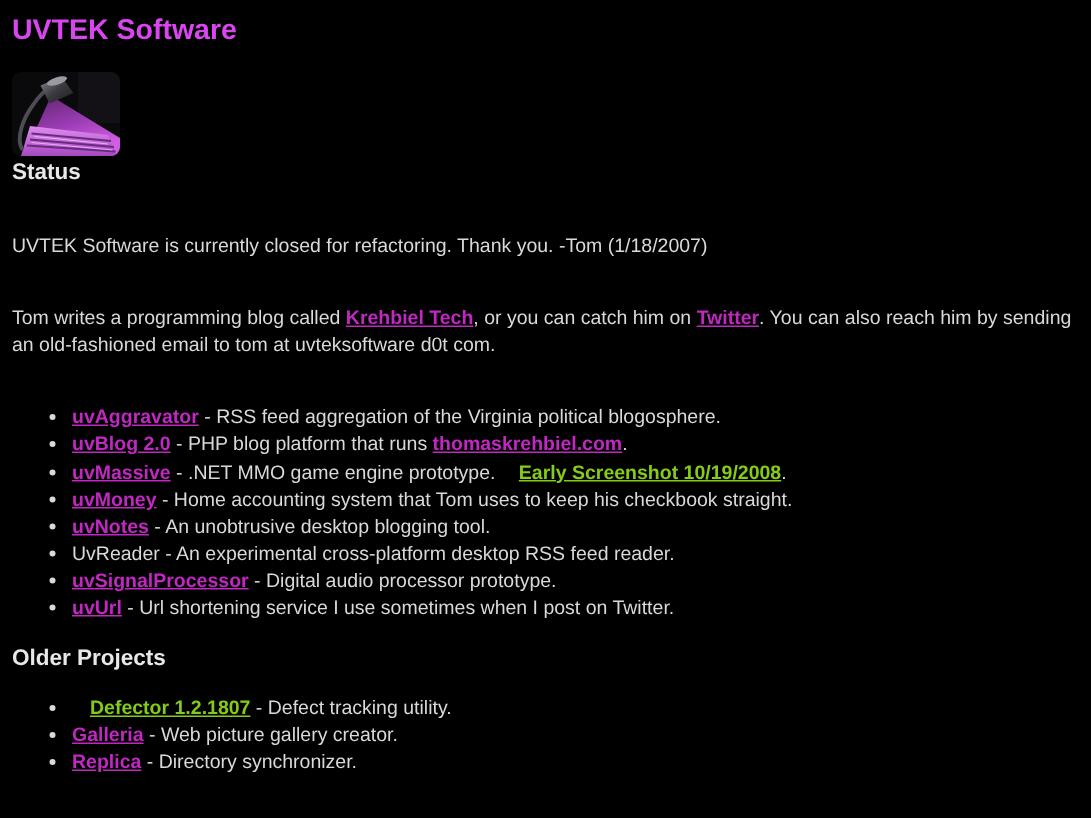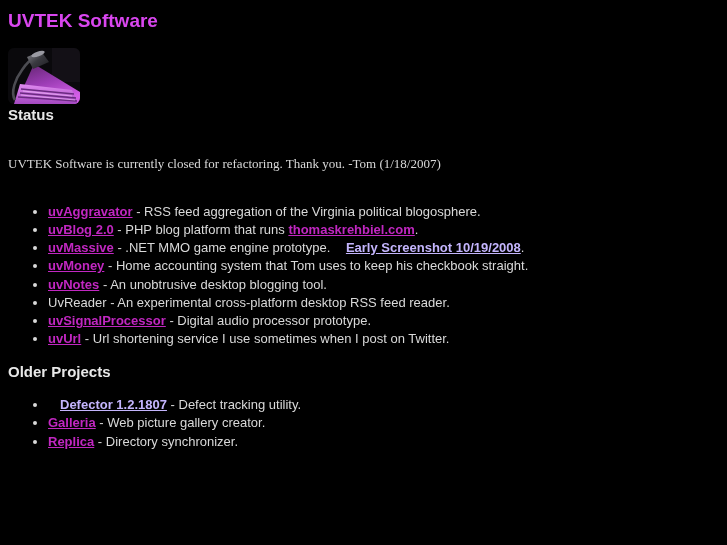--- a/index.html
+++ b/index.html
@@ -27,37 +27,36 @@
   }
   h2 {
     font-size: 15px;
     font-weight: bold;
     color: #e8e8e8;
     margin: 0 0 14px 0;
   }
   p {
     margin: 30px 0;
     max-width: 711px;
-    font-family: Liberation Serif, serif;
   }
   ul {
     margin: 13px 0;
     padding-left: 40px;
   }
   li {
     margin: 0;
   }
   a.lnk {
     color: #c127c1;
     font-weight: bold;
     text-decoration: underline;
     cursor: pointer;
   }
   a.lnk.visited {
-    color: #c4b5fd;
+    color: #84cc16;
     padding-left: 12px;
   }
   .photo {
     width: 72px;
     height: 56px;
     margin: 2px 0 0 0;
     border-radius: 6px;
     overflow: hidden;
     display: block;
     background: #070709;
@@ -104,20 +103,21 @@
       <path d="M7,52 C2,44 8,30 14,22 C18,16 22,12 26,10" fill="none" stroke="#4c4c52" stroke-width="2.6"></path>
       <polygon points="19,9 33,3 41,14 25,21" fill="url(#head)"></polygon>
       <ellipse cx="30" cy="6" rx="7" ry="2.4" fill="#9a9aa2" transform="rotate(-18 30 6)"></ellipse>
     </svg>
   </span>
 
   <h2>Status</h2>
 
   <p>UVTEK Software is currently closed for refactoring. Thank you. -Tom (1/18/2007)</p>
 
+  <p><span>Tom writes a programming blog called </span><a class="lnk">Krehbiel Tech</a><span>, or you can catch him on </span><a class="lnk">Twitter</a><span>. You can also reach him by sending an old-fashioned email to tom at uvteksoftware d0t com.</span></p>
 
 
   <ul>
     <li><a class="lnk">uvAggravator</a><span> - RSS feed aggregation of the Virginia political blogosphere.</span></li>
     <li><a class="lnk">uvBlog 2.0</a><span> - PHP blog platform that runs </span><a class="lnk">thomaskrehbiel.com</a><span>.</span></li>
     <li><a class="lnk">uvMassive</a><span> - .NET MMO game engine prototype. </span><a class="lnk visited">Early Screenshot 10/19/2008</a><span>.</span></li>
     <li><a class="lnk">uvMoney</a><span> - Home accounting system that Tom uses to keep his checkbook straight.</span></li>
     <li><a class="lnk">uvNotes</a><span> - An unobtrusive desktop blogging tool.</span></li>
     <li><span>UvReader - An experimental cross-platform desktop RSS feed reader.</span></li>
     <li><a class="lnk">uvSignalProcessor</a><span> - Digital audio processor prototype.</span></li>

